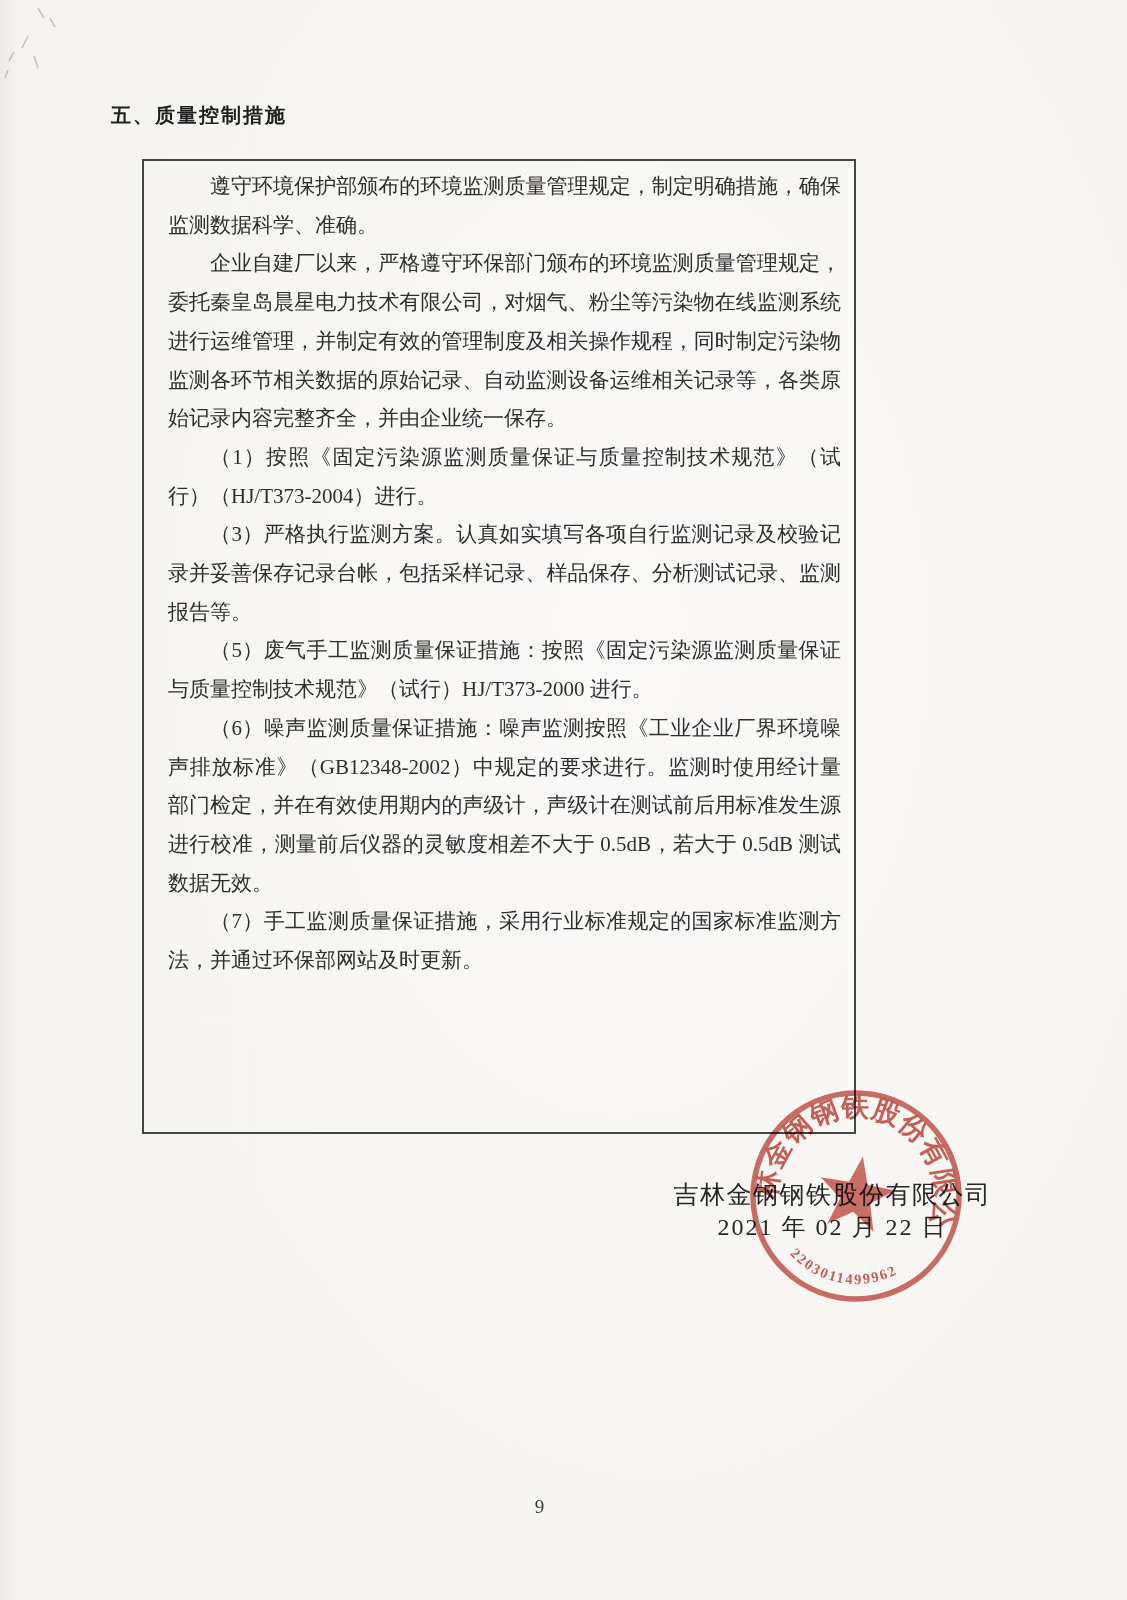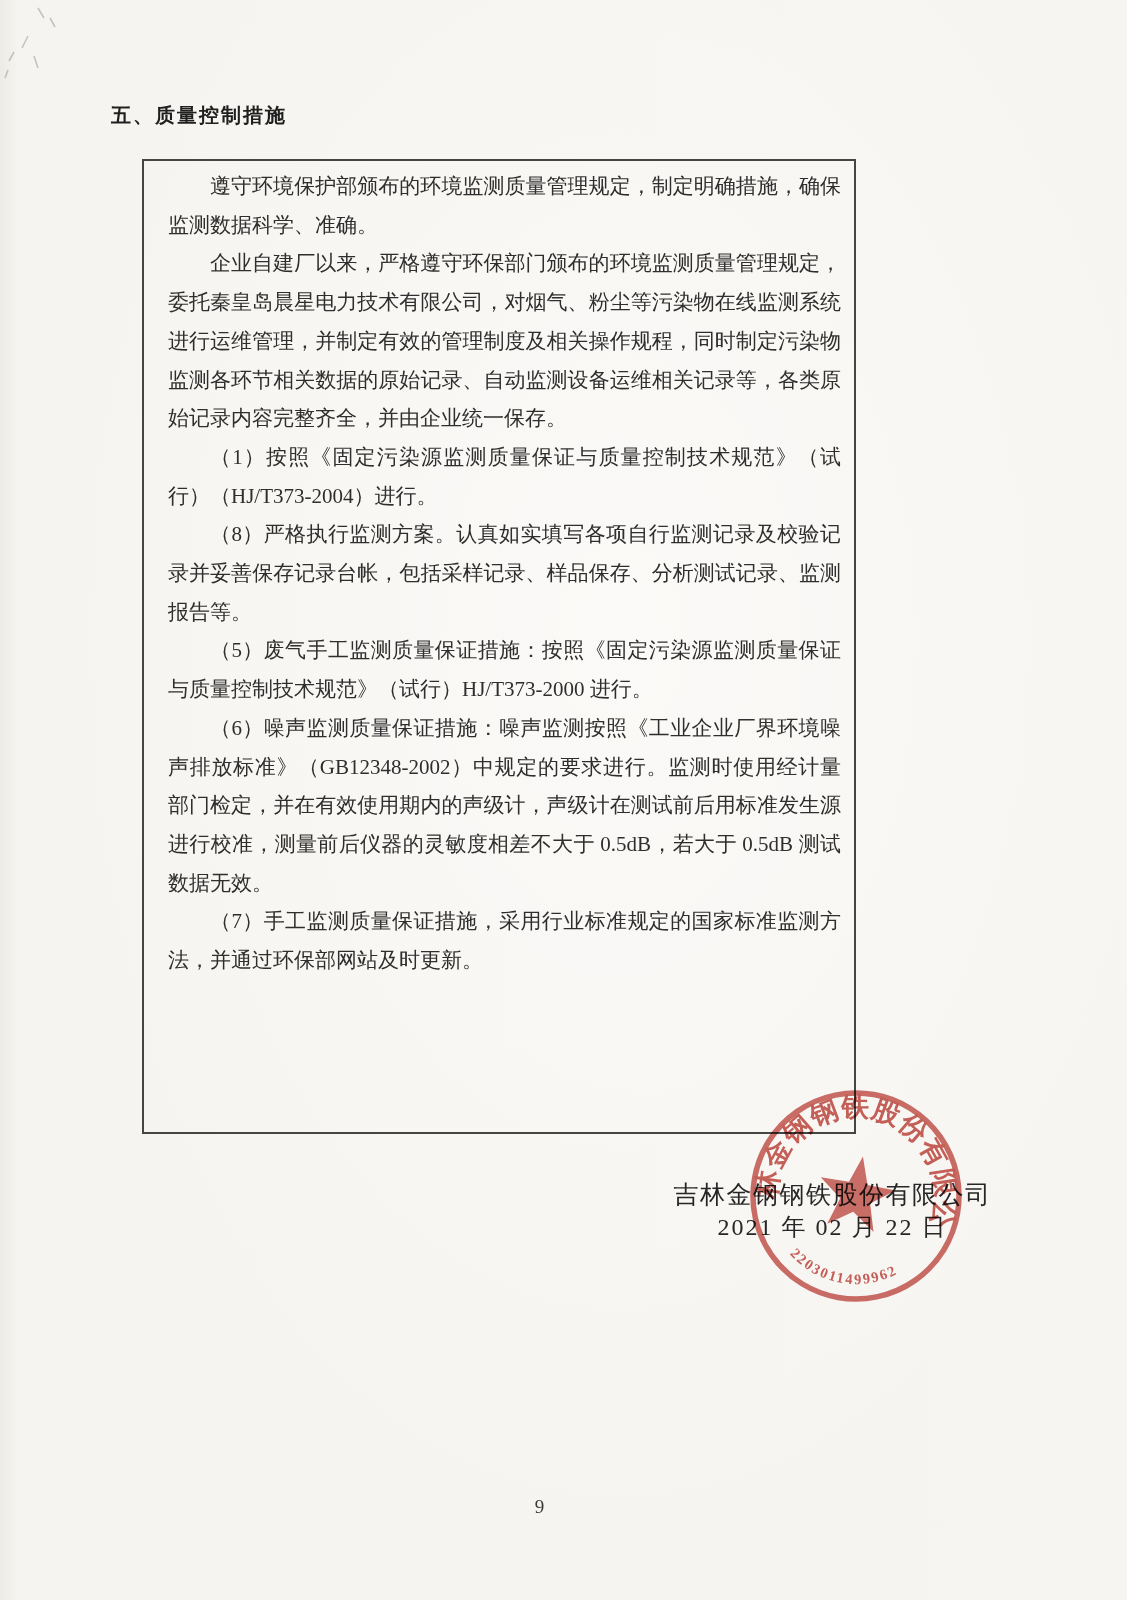--- a/index.html
+++ b/index.html
@@ -109,21 +109,21 @@
   <svg class="scan-marks" width="120" height="90" viewBox="0 0 120 90">
     <path d="M38 8 l6 10 M50 18 l5 9 M28 36 l-6 12 M14 52 l-5 9 M34 56 l4 12 M8 70 l-3 8" stroke="#9a9a96" stroke-width="1.6" fill="none" opacity="0.55"></path>
   </svg>
 
   <h1 class="doc-title">五、质量控制措施</h1>
 
   <div class="content-box">
     <p>遵守环境保护部颁布的环境监测质量管理规定，制定明确措施，确保监测数据科学、准确。</p>
     <p>企业自建厂以来，严格遵守环保部门颁布的环境监测质量管理规定，委托秦皇岛晨星电力技术有限公司，对烟气、粉尘等污染物在线监测系统进行运维管理，并制定有效的管理制度及相关操作规程，同时制定污染物监测各环节相关数据的原始记录、自动监测设备运维相关记录等，各类原始记录内容完整齐全，并由企业统一保存。</p>
     <p>（1）按照《固定污染源监测质量保证与质量控制技术规范》（试行）（HJ/T373-2004）进行。</p>
-    <p>（8）严格执行监测方案。认真如实填写各项自行监测记录及校验记录并妥善保存记录台帐，包括采样记录、样品保存、分析测试记录、监测报告等。</p>
+    <p>（3）严格执行监测方案。认真如实填写各项自行监测记录及校验记录并妥善保存记录台帐，包括采样记录、样品保存、分析测试记录、监测报告等。</p>
     <p>（5）废气手工监测质量保证措施：按照《固定污染源监测质量保证与质量控制技术规范》（试行）HJ/T373-2000 进行。</p>
     <p>（6）噪声监测质量保证措施：噪声监测按照《工业企业厂界环境噪声排放标准》（GB12348-2002）中规定的要求进行。监测时使用经计量部门检定，并在有效使用期内的声级计，声级计在测试前后用标准发生源进行校准，测量前后仪器的灵敏度相差不大于 0.5dB，若大于 0.5dB 测试数据无效。</p>
     <p>（7）手工监测质量保证措施，采用行业标准规定的国家标准监测方法，并通过环保部网站及时更新。</p>
   </div>
 
   <div class="signature">
     <div class="company">吉林金钢钢铁股份有限公司</div>
     <div class="sign-date">2021 年 02 月 22 日</div>
   </div>
 

